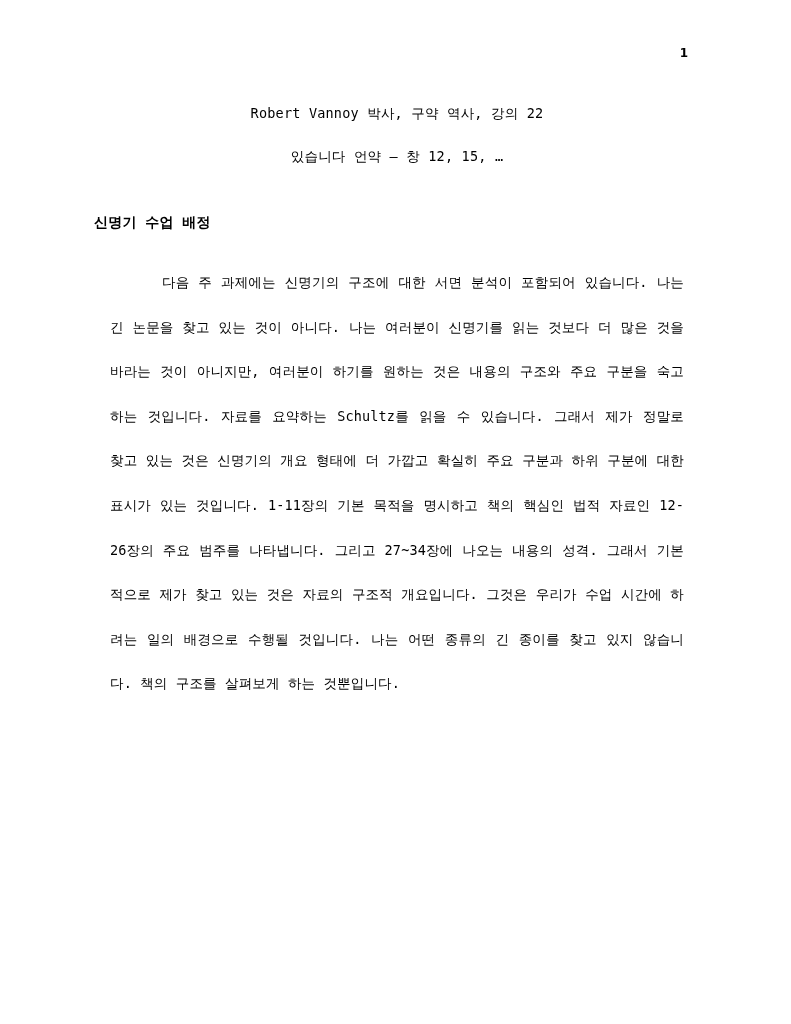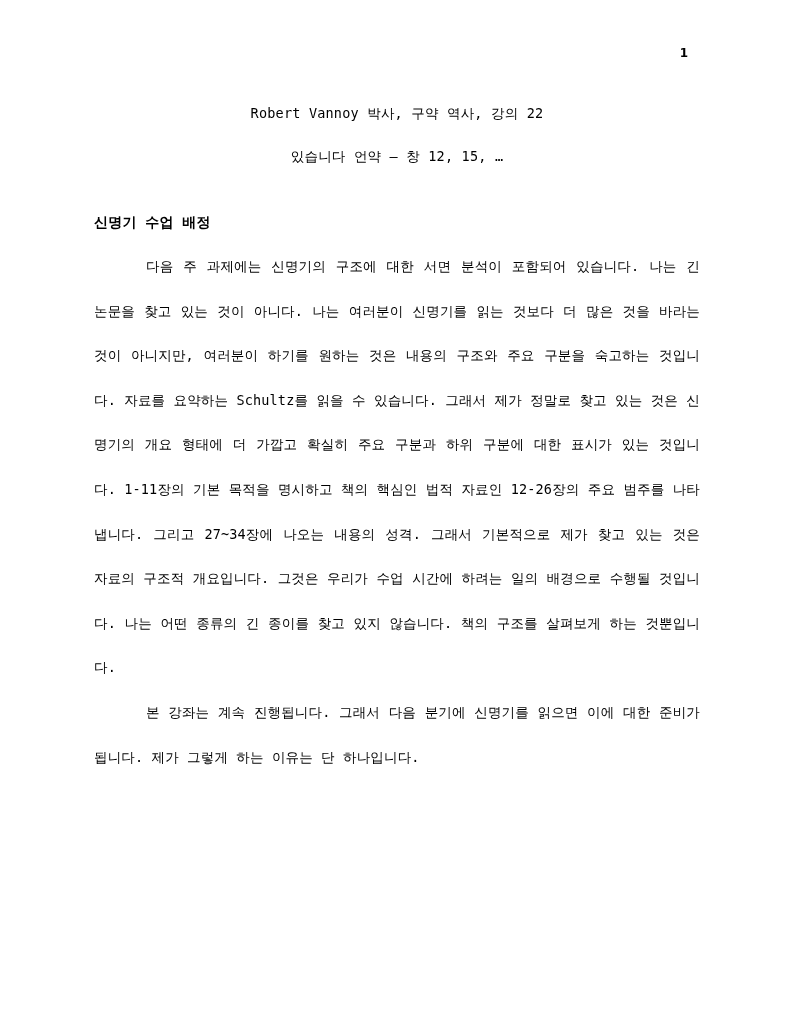--- a/index.html
+++ b/index.html
@@ -50,21 +50,21 @@
     margin-top: 23px;
     letter-spacing: 0.2px;
   }
   .body-para {
     font-family: "DejaVu Sans Mono", monospace;
     font-size: 13.5px;
     line-height: 44.6px;
     text-align: justify;
     text-justify: inter-character;
     letter-spacing: 0.15px;
-    margin: 0;
+    margin: 16px;
   }
   .body-para .indent {
     display: inline-block;
     width: 52px;
   }
   .p2 {
     margin-top: 0;
   }
 </style>
 </head>
@@ -76,17 +76,16 @@
 
   <div class="content">
 
     <div class="hdr-line">Robert Vannoy 박사, 구약 역사, 강의 22</div>
     <div class="hdr-line">있습니다 언약 – 창 12, 15, …</div>
 
     <div class="section-title">신명기 수업 배정</div>
 
     <p class="body-para p1"><span class="indent"></span><span>다음 주 과제에는 신명기의 구조에 대한 서면 분석이 포함되어 있습니다. 나는 긴 논문을 찾고 있는 것이 아니다. 나는 여러분이 신명기를 읽는 것보다 더 많은 것을 바라는 것이 아니지만, 여러분이 하기를 원하는 것은 내용의 구조와 주요 구분을 숙고하는 것입니다. 자료를 요약하는 Schultz를 읽을 수 있습니다. 그래서 제가 정말로 찾고 있는 것은 신명기의 개요 형태에 더 가깝고 확실히 주요 구분과 하위 구분에 대한 표시가 있는 것입니다. 1-11장의 기본 목적을 명시하고 책의 핵심인 법적 자료인 12-26장의 주요 범주를 나타냅니다. 그리고 27~34장에 나오는 내용의 성격. 그래서 기본적으로 제가 찾고 있는 것은 자료의 구조적 개요입니다. 그것은 우리가 수업 시간에 하려는 일의 배경으로 수행될 것입니다. 나는 어떤 종류의 긴 종이를 찾고 있지 않습니다. 책의 구조를 살펴보게 하는 것뿐입니다.</span></p>
 
-    <p class="body-para p2"><span class="indent"></span><span>본 강좌는 계속 진행됩니다. 그래서 다음 분기에 신명기를 읽으면 이에 대한 준비가 됩니다. 제가 그렇게 하는 이유는 단 하나입니다.</span></p>
 
   </div>
 
 </div>
 
 </body></html>

